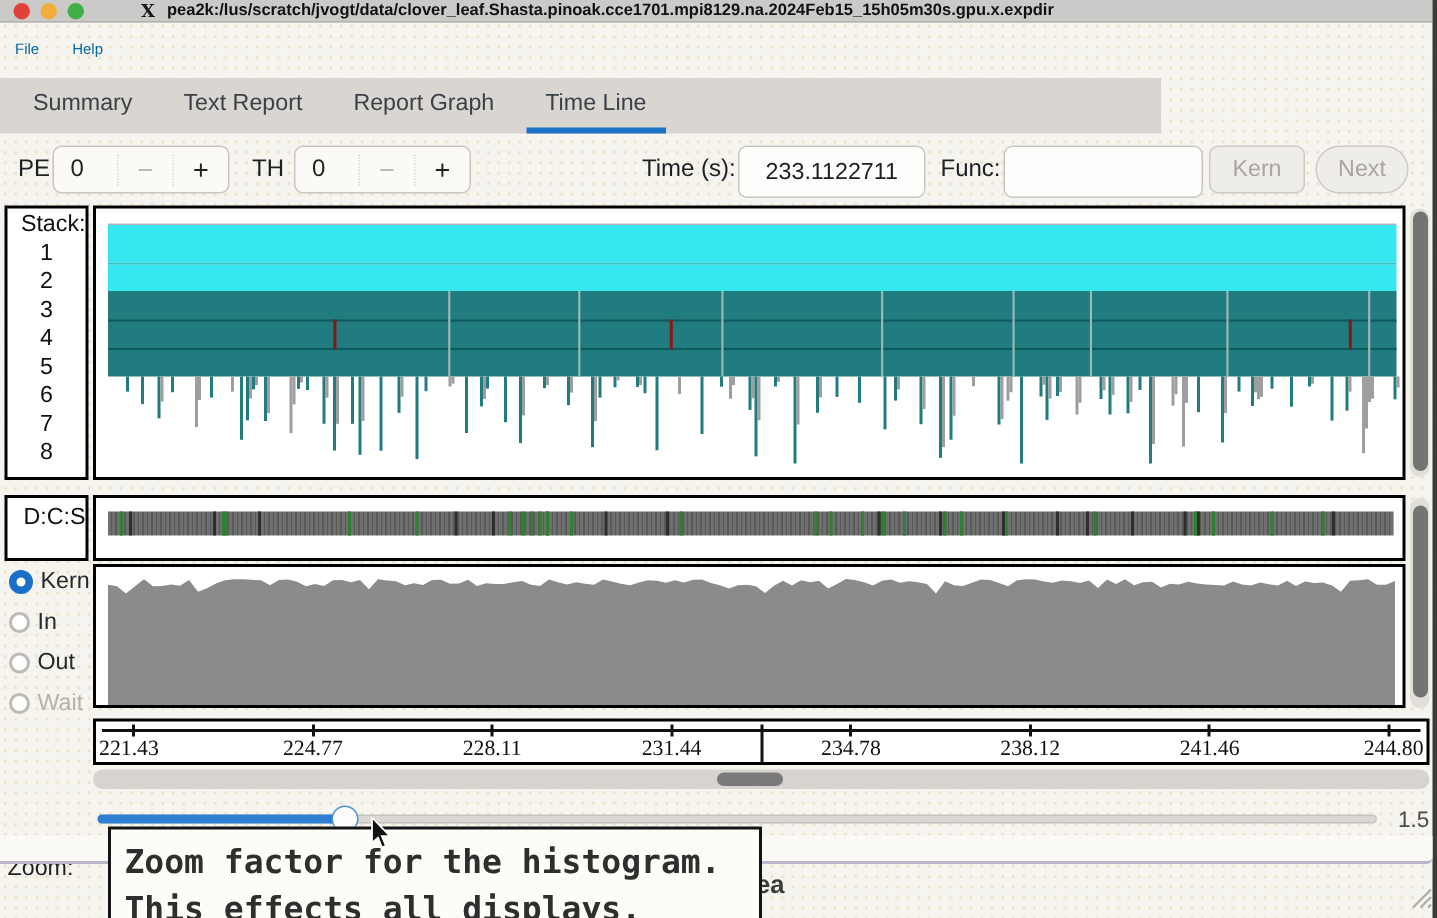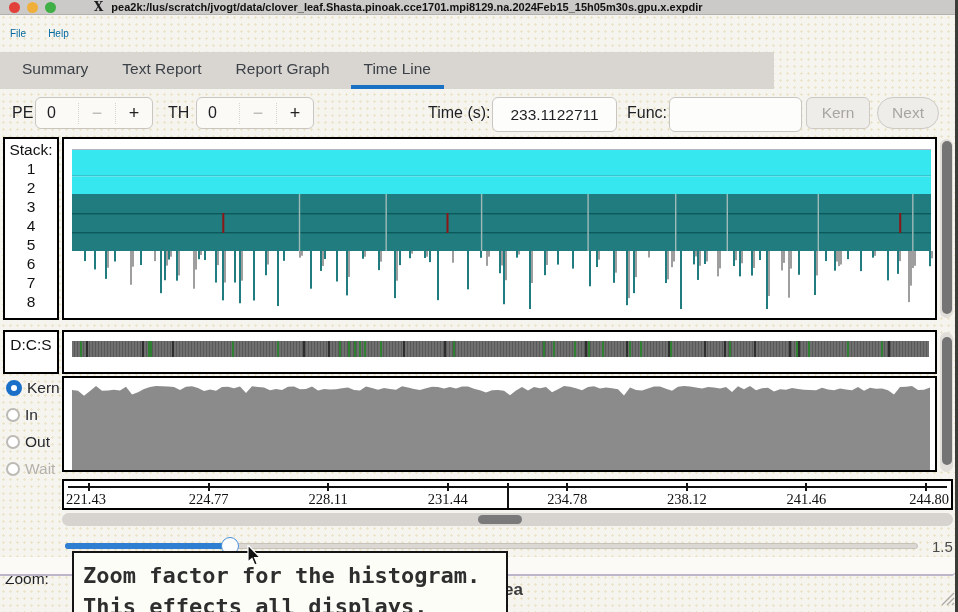--- a/index.html
+++ b/index.html
@@ -32,21 +32,21 @@
   .ctl-label{font-size:16px;color:#1d1f23;}
   .spinbox{height:32px;border:1px solid #c9c6c2;border-radius:6px;background:#fbfaf7;display:flex;align-items:center;box-sizing:border-box;}
   .spin-val{font-size:16px;color:#1d1f23;padding-left:11px;flex:1;}
   .spin-btn{width:36px;text-align:center;font-size:18px;border-left:1px dotted #d8d5d1;}
   .spin-btn.minus{color:#b9b6b2;}
   .spin-btn.plus{color:#222;}
   .field{height:35px;border:1px solid #c9c6c2;border-radius:6px;background:#fdfdfb;box-sizing:border-box;font-size:15.5px;color:#1d1f23;display:flex;align-items:center;justify-content:center;}
   .btn{height:32px;border:1px solid #cdcac6;border-radius:6px;background:#eeedea;box-sizing:border-box;font-size:15.5px;color:#a9a6a1;display:flex;align-items:center;justify-content:center;}
   
   .panel{border:2px solid #000;background:#fff;box-sizing:border-box;}
-  .side-label{font-size:15.5px;color:#111;text-align:center;}
+  .side-label{font-size:15.5px;color:#111;text-align:right;}
   .stack-levels{font-size:15.5px;color:#111;text-align:center;line-height:19px;}
   
   .radio-row{display:flex;align-items:center;height:27px;}
   .radio-circle{width:14px;height:14px;border-radius:50%;background:#fff;border:2px solid #bdbab6;box-sizing:border-box;margin-right:5px;flex:none;}
   .radio-circle.sel{width:16px;height:16px;border:5px solid #1a6fc9;}
   .radio-label{font-size:15.5px;color:#26292e;}
   .radio-label.dis{color:#b5b2ae;}
   
   .sb-v{background:#e2dfdb;border-radius:7px;}
   .sb-v .thumb{position:absolute;left:1.5px;right:1.5px;background:#747474;border-radius:6px;}

